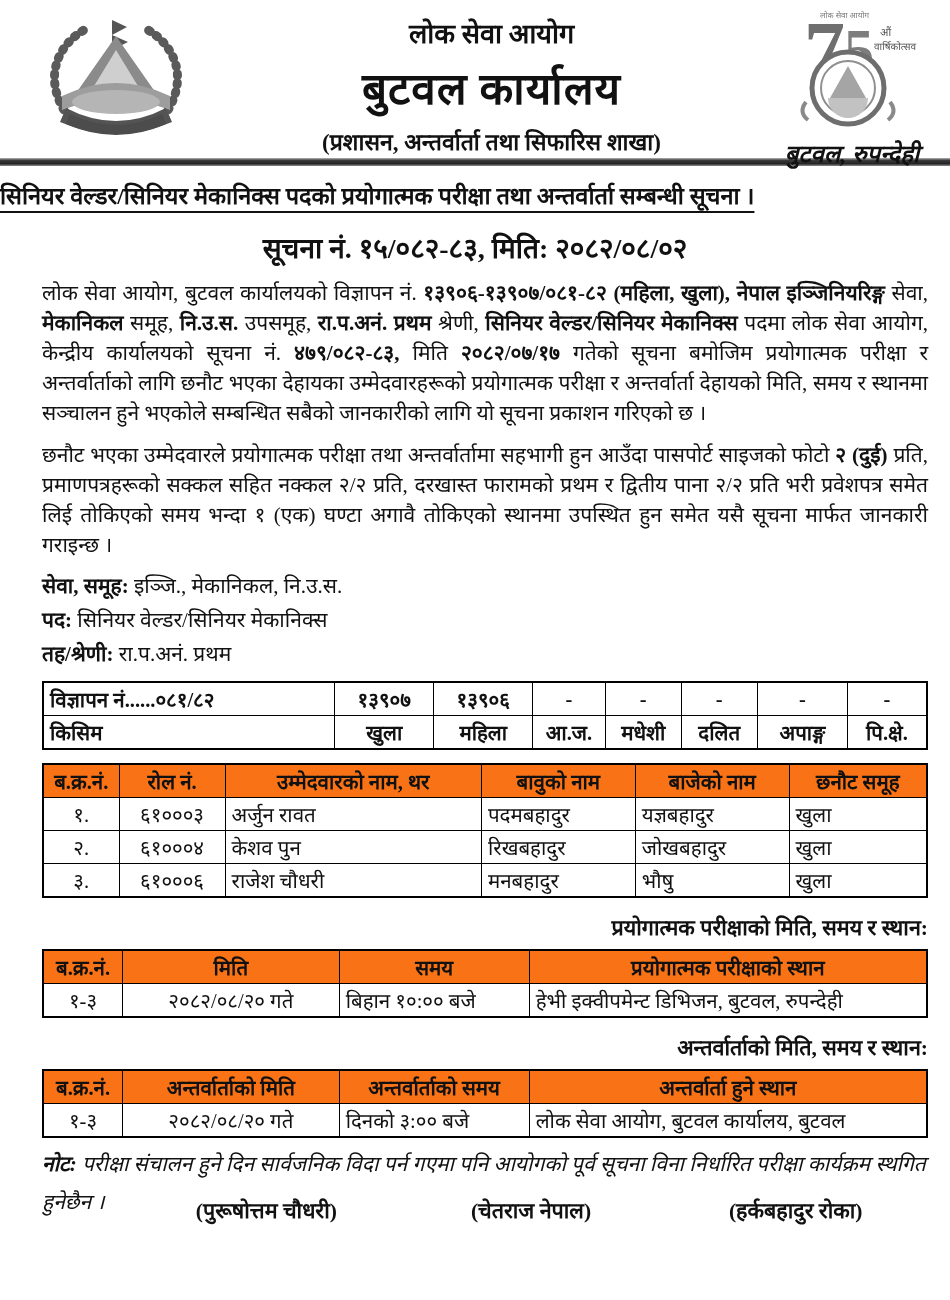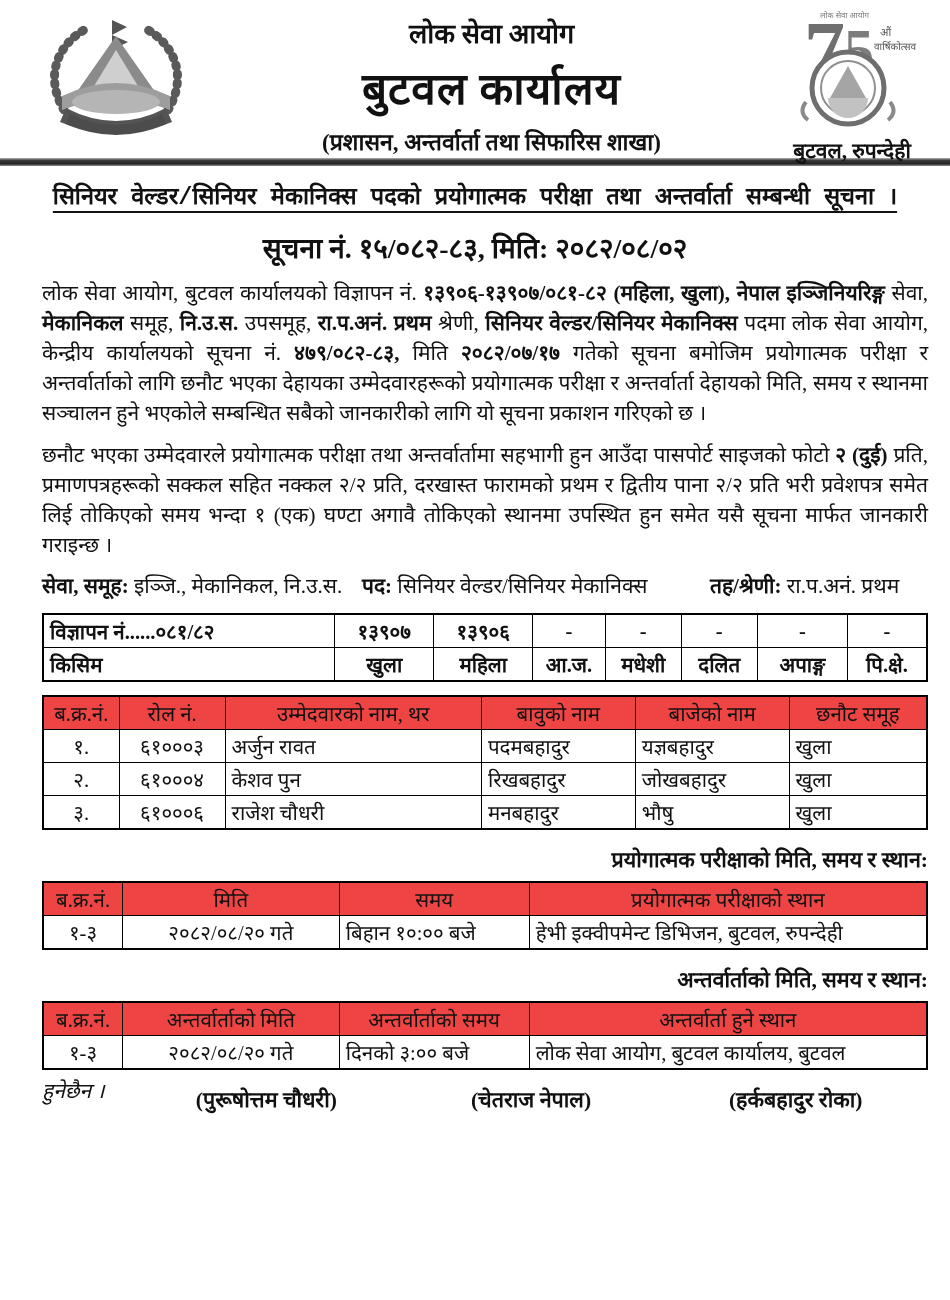--- a/index.html
+++ b/index.html
@@ -11,49 +11,49 @@
   .page { width:950px; height:1300px; background:#fff; }
 
   
   .hdr { display:flex; align-items:flex-start; padding:6px 18px 0 36px; height:156px; }
   .hdr-left { width:175px; padding-top:4px; }
   .hdr-center { flex:1; text-align:center; }
   .org-line { font-size:27px; font-weight:bold; margin-top:8px; }
   .office-line { font-size:44px; font-weight:bold; margin-top:6px; letter-spacing:1px; }
   .branch-line { font-size:23px; font-weight:bold; margin-top:8px; }
   .hdr-right { width:160px; text-align:center; }
-  .loc-line { font-size:21px; font-weight:bold; margin-top:-2px; }
+  .loc-line { font-size:24px; font-weight:bold; margin-top:-2px;font-style:italic; }
 
   .band { height:8px; width:950px; margin-top:2px;
           background:linear-gradient(180deg,#b5b5b5 0%,#3a3a3a 30%,#242424 70%,#8c8c8c 100%); }
 
   
-  .title { text-align:center; font-size:23.5px; font-weight:bold; margin-top:13px;
-           text-decoration:underline; text-underline-offset:7px; text-decoration-thickness:2px;font-family:Liberation Mono, monospace; }
+  .title { text-align:left; font-size:23.5px; font-weight:bold; margin-top:13px;
+           text-decoration:underline; text-underline-offset:7px; text-decoration-thickness:2px; }
   .notice-line { text-align:center; font-size:28px; font-weight:bold; margin-top:17px; }
 
   
   .content { padding:0 22px 0 42px; }
   .para { font-size:21px; line-height:30px; text-align:justify; }
   .para1 { margin-top:12px; }
   .para2 { margin-top:12px; }
 
   .info { margin-top:9px; font-size:21px; line-height:34px; }
-  .info-row { display:flex; }
+  .info-row { display:flex;flex-direction:column; }
   .iw1 { width:320px; } .iw2 { width:348px; } .iw3 { flex:1; }
   .ilbl { font-weight:bold; }
 
   
   table { border-collapse:collapse; width:886px; table-layout:fixed; }
   td, th { border:1.6px solid #000; font-size:20.5px; padding:2px 6px; height:32px;
            text-align:center; overflow:hidden; white-space:nowrap; }
   .t-vac { margin-top:10px; border:2.4px solid #000; }
   .t-vac td.lbl { text-align:left; font-weight:bold; }
   .t-vac tr.r0 td, .t-vac tr.r1 td { font-weight:bold; }
-  .gray th, th.gray { background:#ef4444; font-weight:normal; }
+  .gray th, th.gray { background:#f97316; font-weight:bold; }
   .t-cand { margin-top:13px; border:2.4px solid #000; }
   .t-cand td.al { text-align:left; }
   .sec-h { font-size:21.5px; font-weight:bold; margin-top:14px;text-align:right; }
   .t-sched { margin-top:8px; border:2.4px solid #000; }
   .t-sched td.al { text-align:left; }
 
   
   .note { margin-top:10px; font-size:21px; line-height:33px; font-style:italic; }
   .note b { font-style:italic; }
   .bottom { display:flex; margin-top:0px; }
@@ -246,20 +246,21 @@
       </tr>
       <tr>
         <td>१-३</td>
         <td>२०८२/०८/२० गते</td>
         <td class="al">दिनको ३:०० बजे</td>
         <td class="al">लोक सेवा आयोग, बुटवल कार्यालय, बुटवल</td>
       </tr>
     </tbody>
       </table>
 
+    <div class="note"><b>नोट:</b><span> परीक्षा संचालन हुने दिन सार्वजनिक विदा पर्न गएमा पनि आयोगको पूर्व सूचना विना निर्धारित परीक्षा कार्यक्रम स्थगित</span></div>
     <div class="bottom">
       <div class="note2">हुनेछैन ।</div>
       <div class="sigs">
         <div class="sig">
           <div class="sig-name">(पुरूषोत्तम चौधरी)</div>
 
         </div>
         <div class="sig">
           <div class="sig-name">(चेतराज नेपाल)</div>
 

